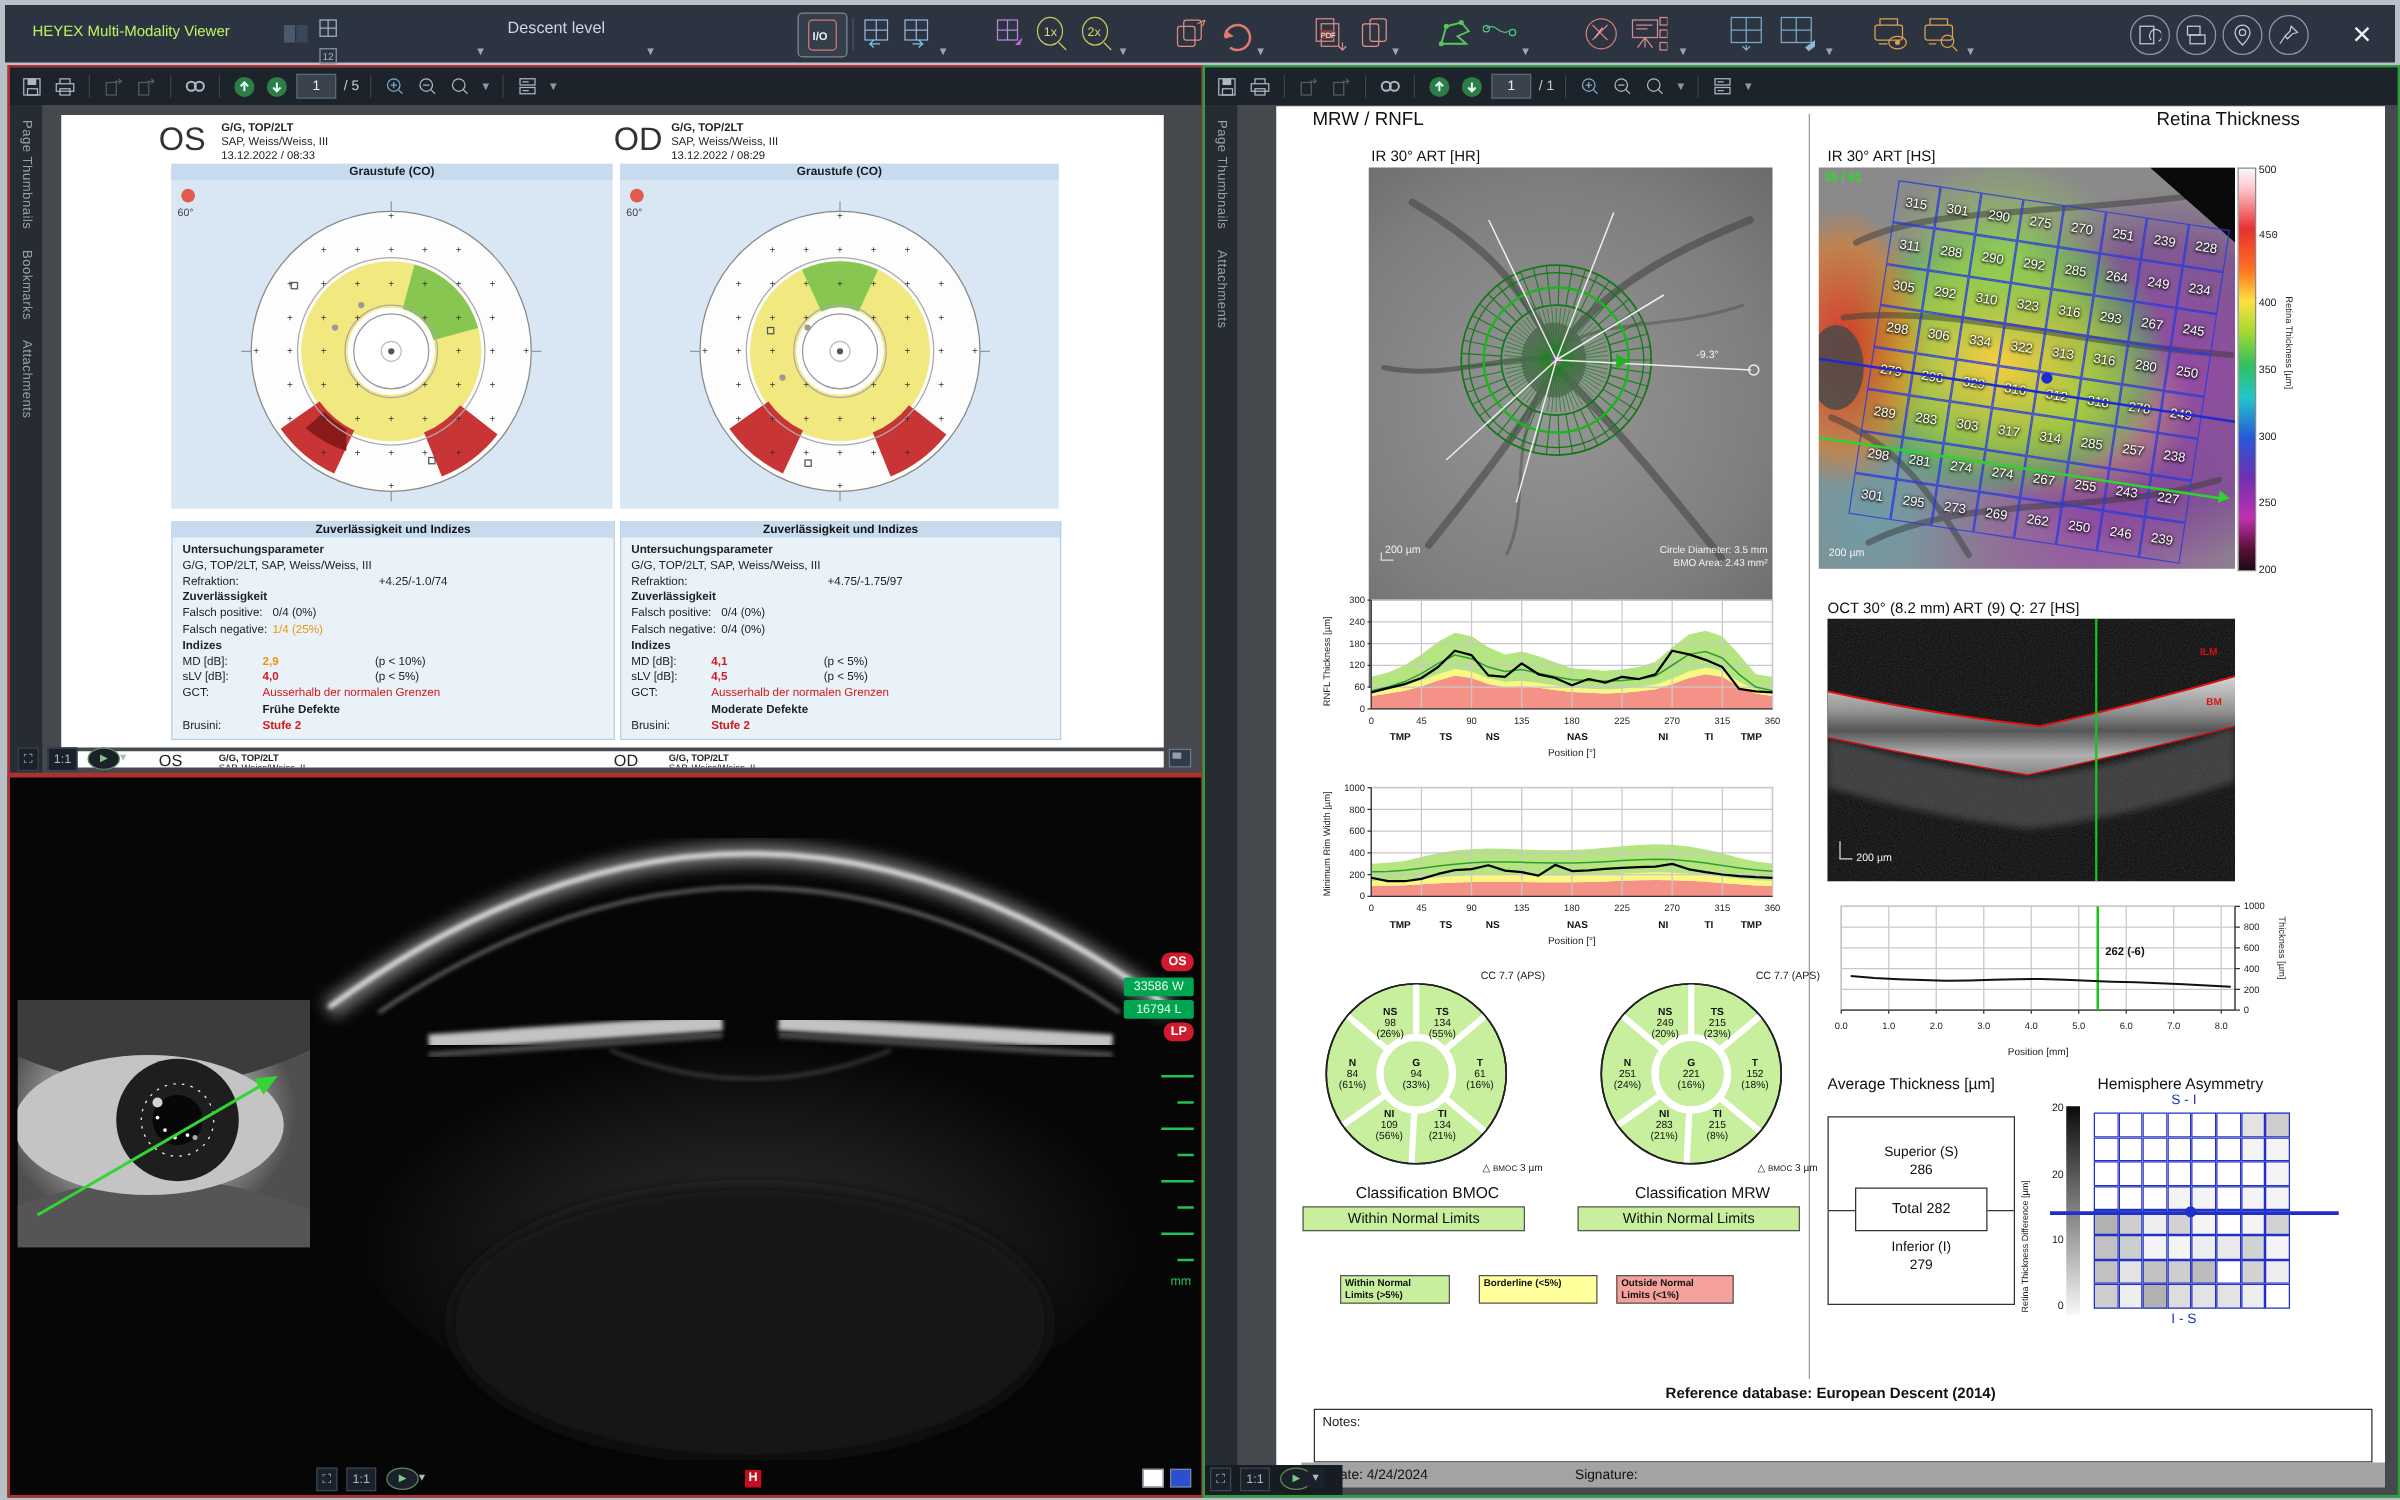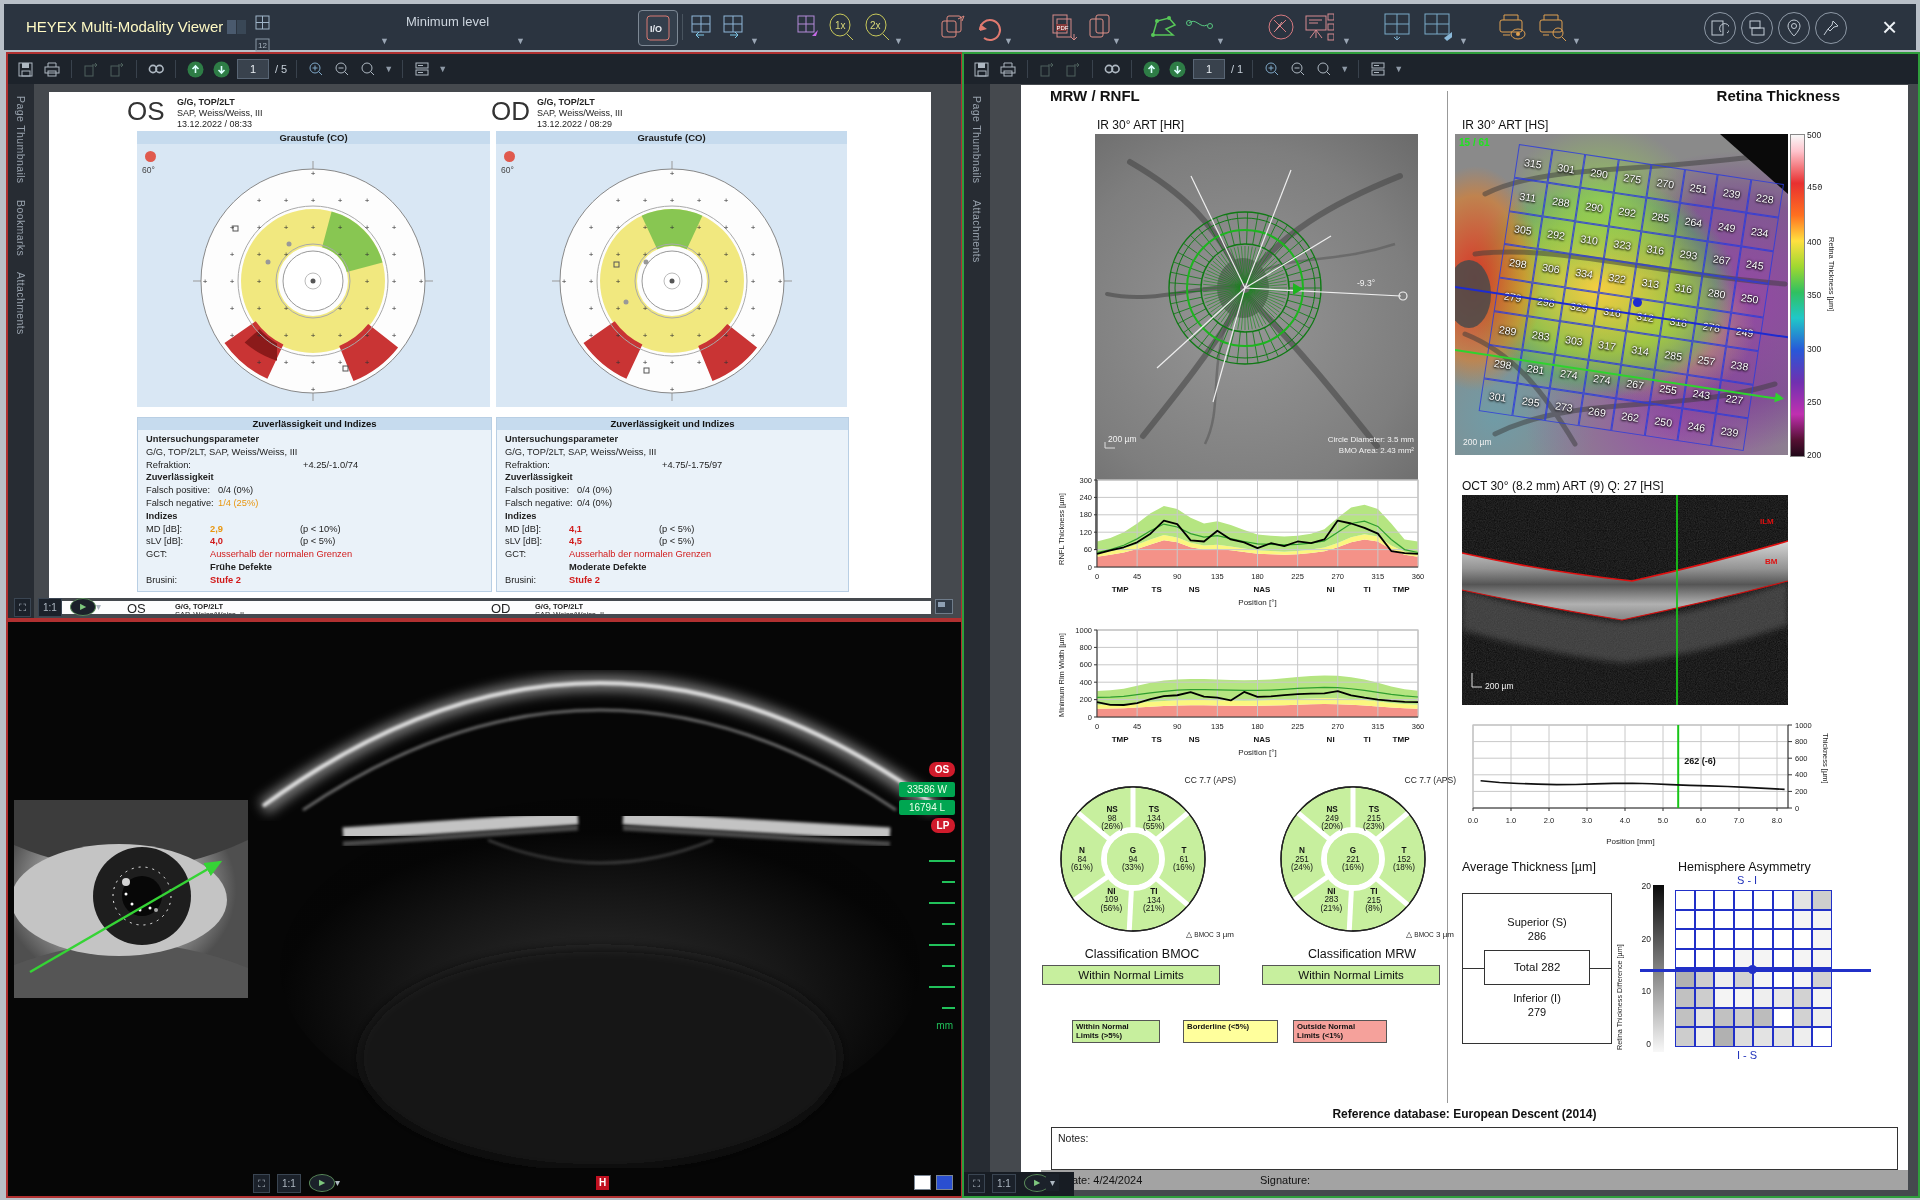--- a/index.html
+++ b/index.html
@@ -1,20 +1,20 @@
 <!DOCTYPE html>
 <html><head>
 <meta charset="utf-8">
 <style>
   html,body{margin:0;padding:0;background:#6a7076;font-family:"Liberation Sans",sans-serif;}
   #app{position:relative;width:1920px;height:1200px;background:#b9c0c8;overflow:hidden;font-family:"Liberation Sans",sans-serif;}
   .abs{position:absolute;}
   
   #titlebar{position:absolute;left:4px;top:4px;width:1912px;height:46px;background:#2b3440;color:#dfe4ea;}
-  .tbtitle{position:absolute;left:22px;top:14px;font-size:15px;color:#fef9c3;}
+  .tbtitle{position:absolute;left:22px;top:14px;font-size:12px;color:#bef264;}
   .tbi{position:absolute;width:30px;height:34px;top:6px;display:flex;align-items:center;justify-content:center;}
   .tbi svg{display:block}
   .chev{position:absolute;font-size:9px;color:#9aa6b4;top:32px;}
   .circbtn{position:absolute;top:8px;width:30px;height:30px;border:1px solid #8d98a5;border-radius:50%;display:flex;align-items:center;justify-content:center;color:#c3ccd6;}
   #closebtn{position:absolute;top:10px;font-size:26px;color:#eef2f6;line-height:26px;}
   
   #panelTL{position:absolute;left:6px;top:52px;width:953px;height:564px;border:2px solid #b03030;background:#45494e;}
   #panelBL{position:absolute;left:6px;top:620px;width:953px;height:574px;border:2px solid #b03030;background:#060606;}
   #panelR{position:absolute;left:962px;top:52px;width:954px;height:1142px;border:2px solid #2f9e3c;background:#45494e;}
   .ptoolbar{position:absolute;left:0;top:0;right:0;height:30px;background:#1d232b;display:flex;align-items:center;gap:6px;padding-left:8px;color:#aeb8c2;}
@@ -49,21 +49,21 @@
   
   .badge{position:absolute;height:15px;border-radius:7px;color:#fff;font-size:10px;font-weight:bold;text-align:center;line-height:15px;}
   .bred{background:#cf1b2b;} .bgrn{background:#00a651;border-radius:2px;color:#eaffea;font-weight:normal;}
   #ruler{position:absolute;right:6px;top:238px;width:28px;height:160px;}
   .rtick{position:absolute;right:0;height:2px;background:#21c15a;}
   #mmlab{position:absolute;right:8px;top:398px;color:#21c15a;font-size:10px;}
   .hmark{position:absolute;background:#c01020;color:#fff;font-size:10px;font-weight:bold;width:13px;height:14px;text-align:center;line-height:14px;}
   .sqicon{position:absolute;top:3px;width:15px;height:13px;border:1px solid #7a8694;background:#2c3540;}
   
   #rpage{position:absolute;left:31px;top:1px;width:887px;height:1104px;background:#fff;color:#111;}
-  .h15{font-size:15px;font-weight:bold;color:#111;}
+  .h15{font-size:15px;font-weight:normal;color:#111;}
   .h12{font-size:12px;color:#111;}
   .vlabel{writing-mode:vertical-rl;font-size:7.5px;color:#222;}
   .vlabel.flip{transform:rotate(180deg);}
   .imgblk{position:absolute;background:#777;overflow:hidden;}
   .wlab{position:absolute;color:#f2f2f2;font-size:8.5px;}
   .greenlab{position:absolute;color:#1ee51e;font-weight:bold;font-size:10px;}
   .redlab{position:absolute;color:#e01010;font-weight:bold;font-size:8px;}
   .pieblk{position:absolute;width:200px;height:215px;}
   .cclab{position:absolute;right:6px;top:0;font-size:8.5px;color:#222;}
   .bmoclab{position:absolute;right:8px;top:155px;font-size:8px;color:#222;}
@@ -105,21 +105,21 @@
           <line x1="1" y1="7.5" x2="14" y2="7.5" stroke="#9fb4c8"></line>
         </svg>
       </span>
     <span class="tbi" style="left:244px;top:24px">
       <svg width="16" height="14">
           <rect x="1" y="1" width="13" height="12" fill="none" stroke="#8a97a5"></rect>
           <text x="3" y="10" font-size="8" fill="#aab6c2">12</text>
         </svg>
       </span>
     <span class="chev" style="left:376px">▼</span>
-    <span style="position:absolute;left:402px;top:10px;font-size:13px;color:#cdd5de;">Minimum level</span>
+    <span style="position:absolute;left:402px;top:10px;font-size:13px;color:#cdd5de;">Descent level</span>
     <span class="chev" style="left:512px">▼</span>
 
     <span class="tbi" style="left:634px;width:38px;border:1px solid #7d8894;border-radius:4px;background:#343f4c">
       <svg width="24" height="26">
           <rect x="1" y="1" width="22" height="24" rx="3" fill="none" stroke="#d97b72"></rect>
           <text x="4" y="17" font-size="9" fill="#e9edf2" font-weight="bold">I/O</text>
         </svg>
       </span>
     <span style="position:absolute;left:678px;top:10px;width:1px;height:26px;background:#49545f"></span>
     <span class="tbi" style="left:684px">

